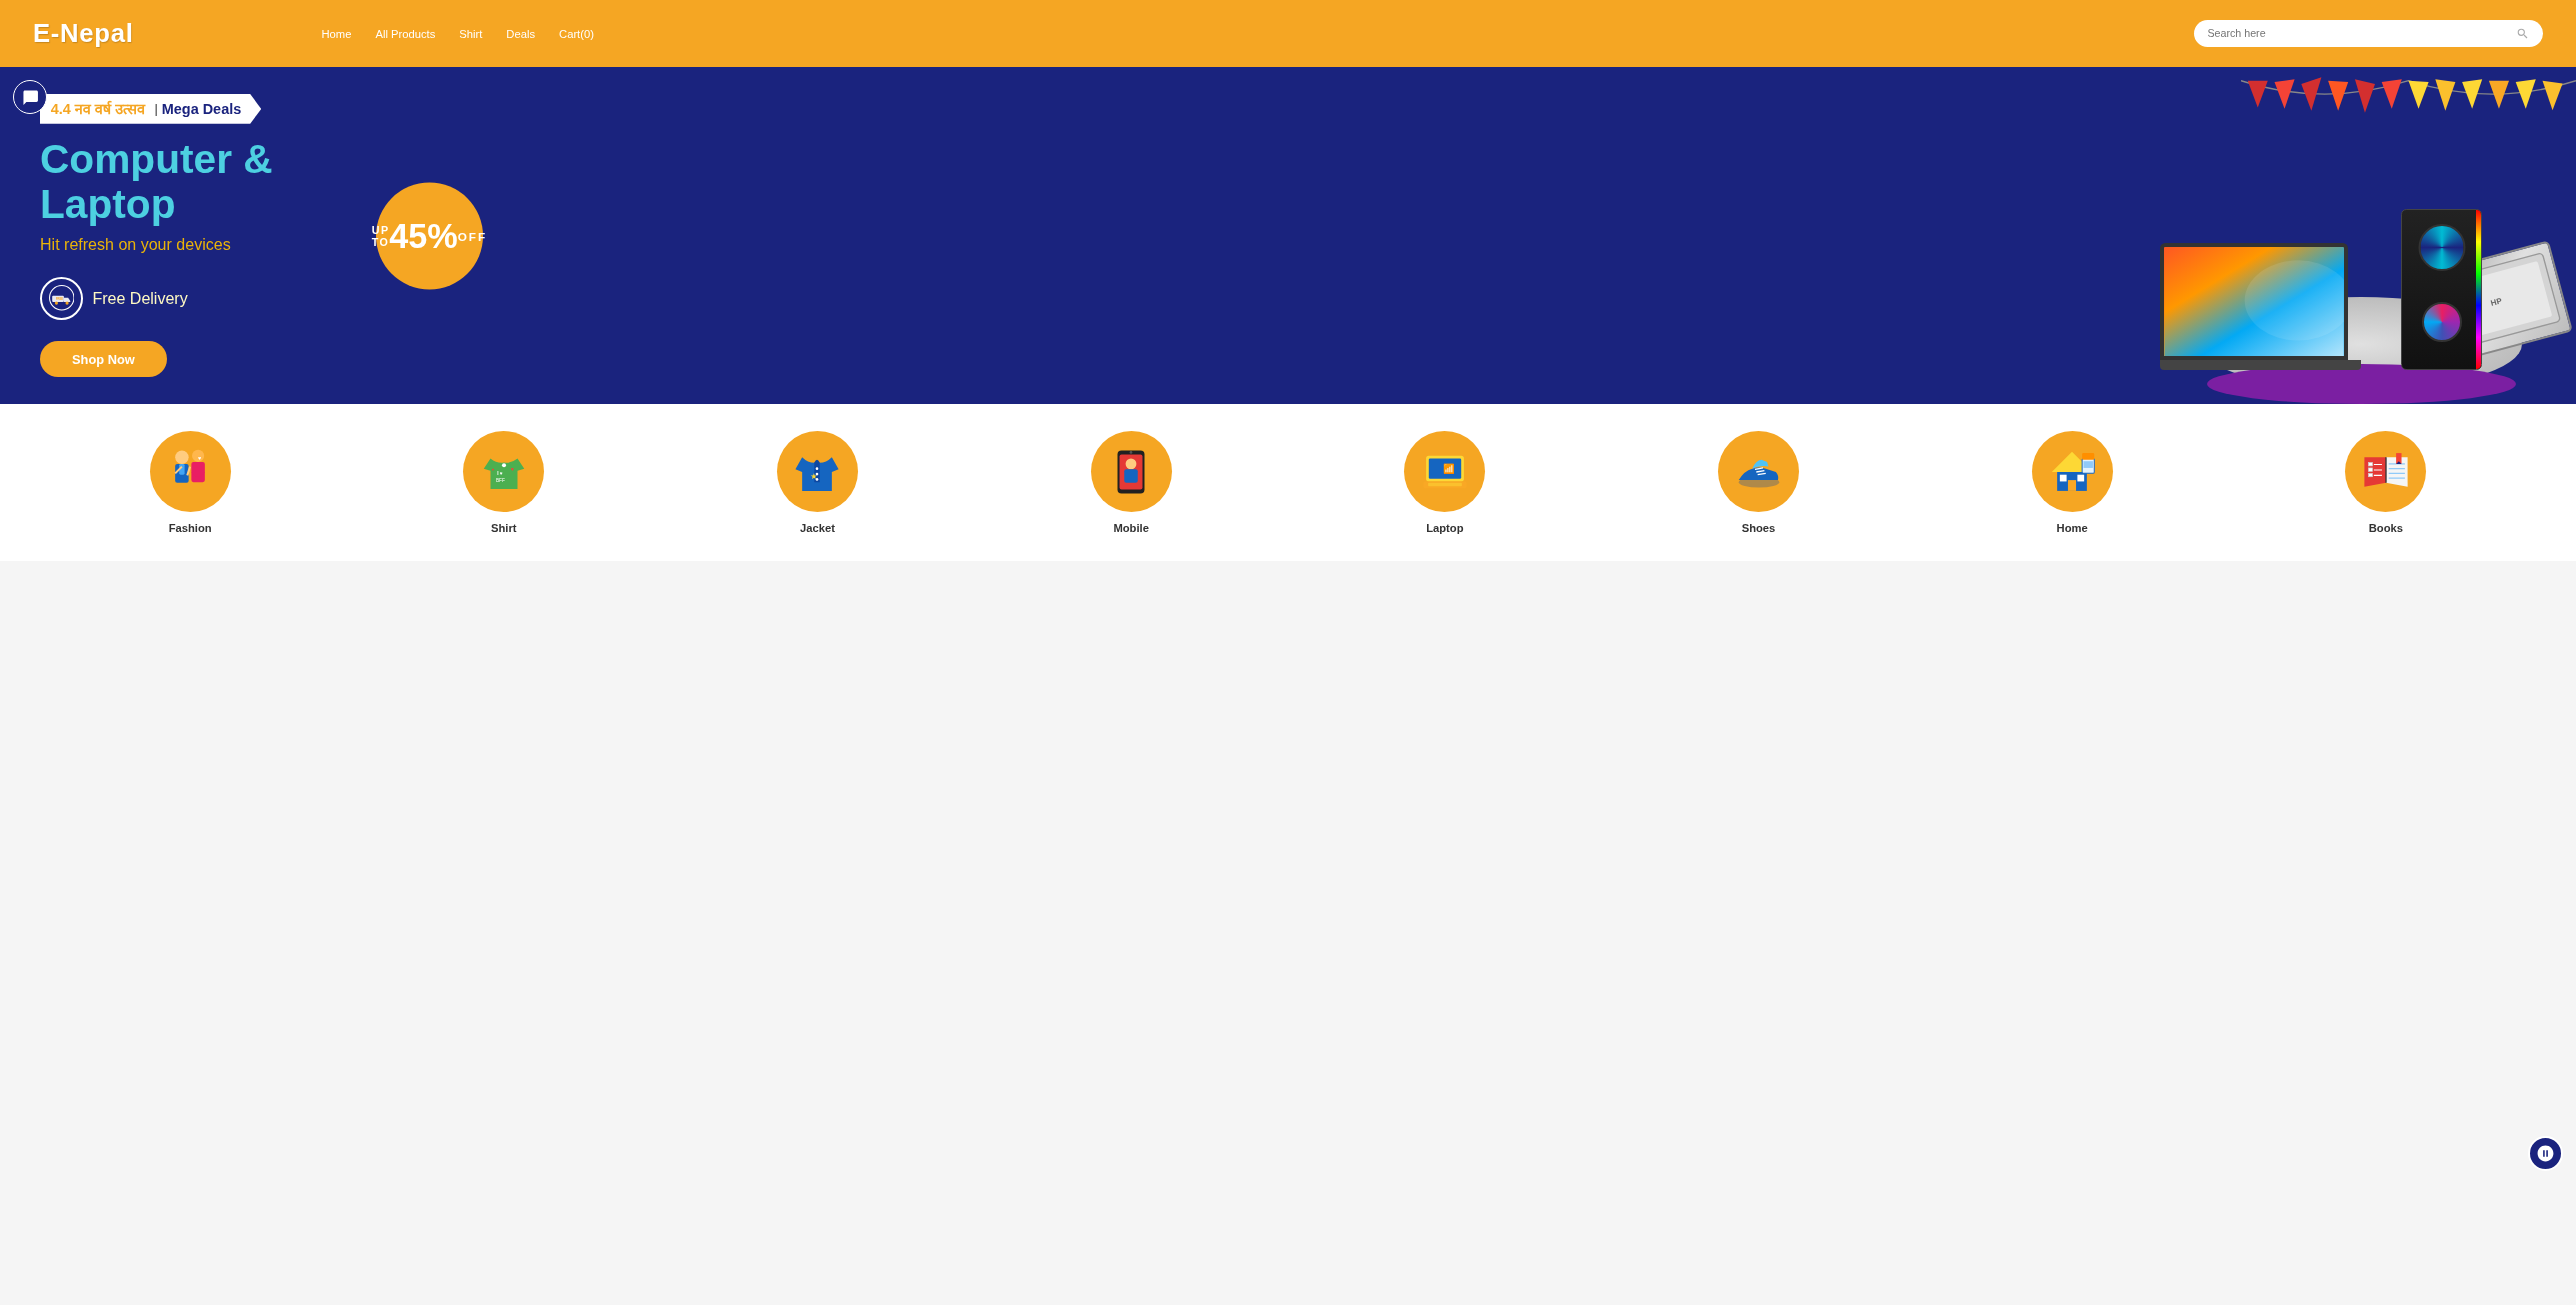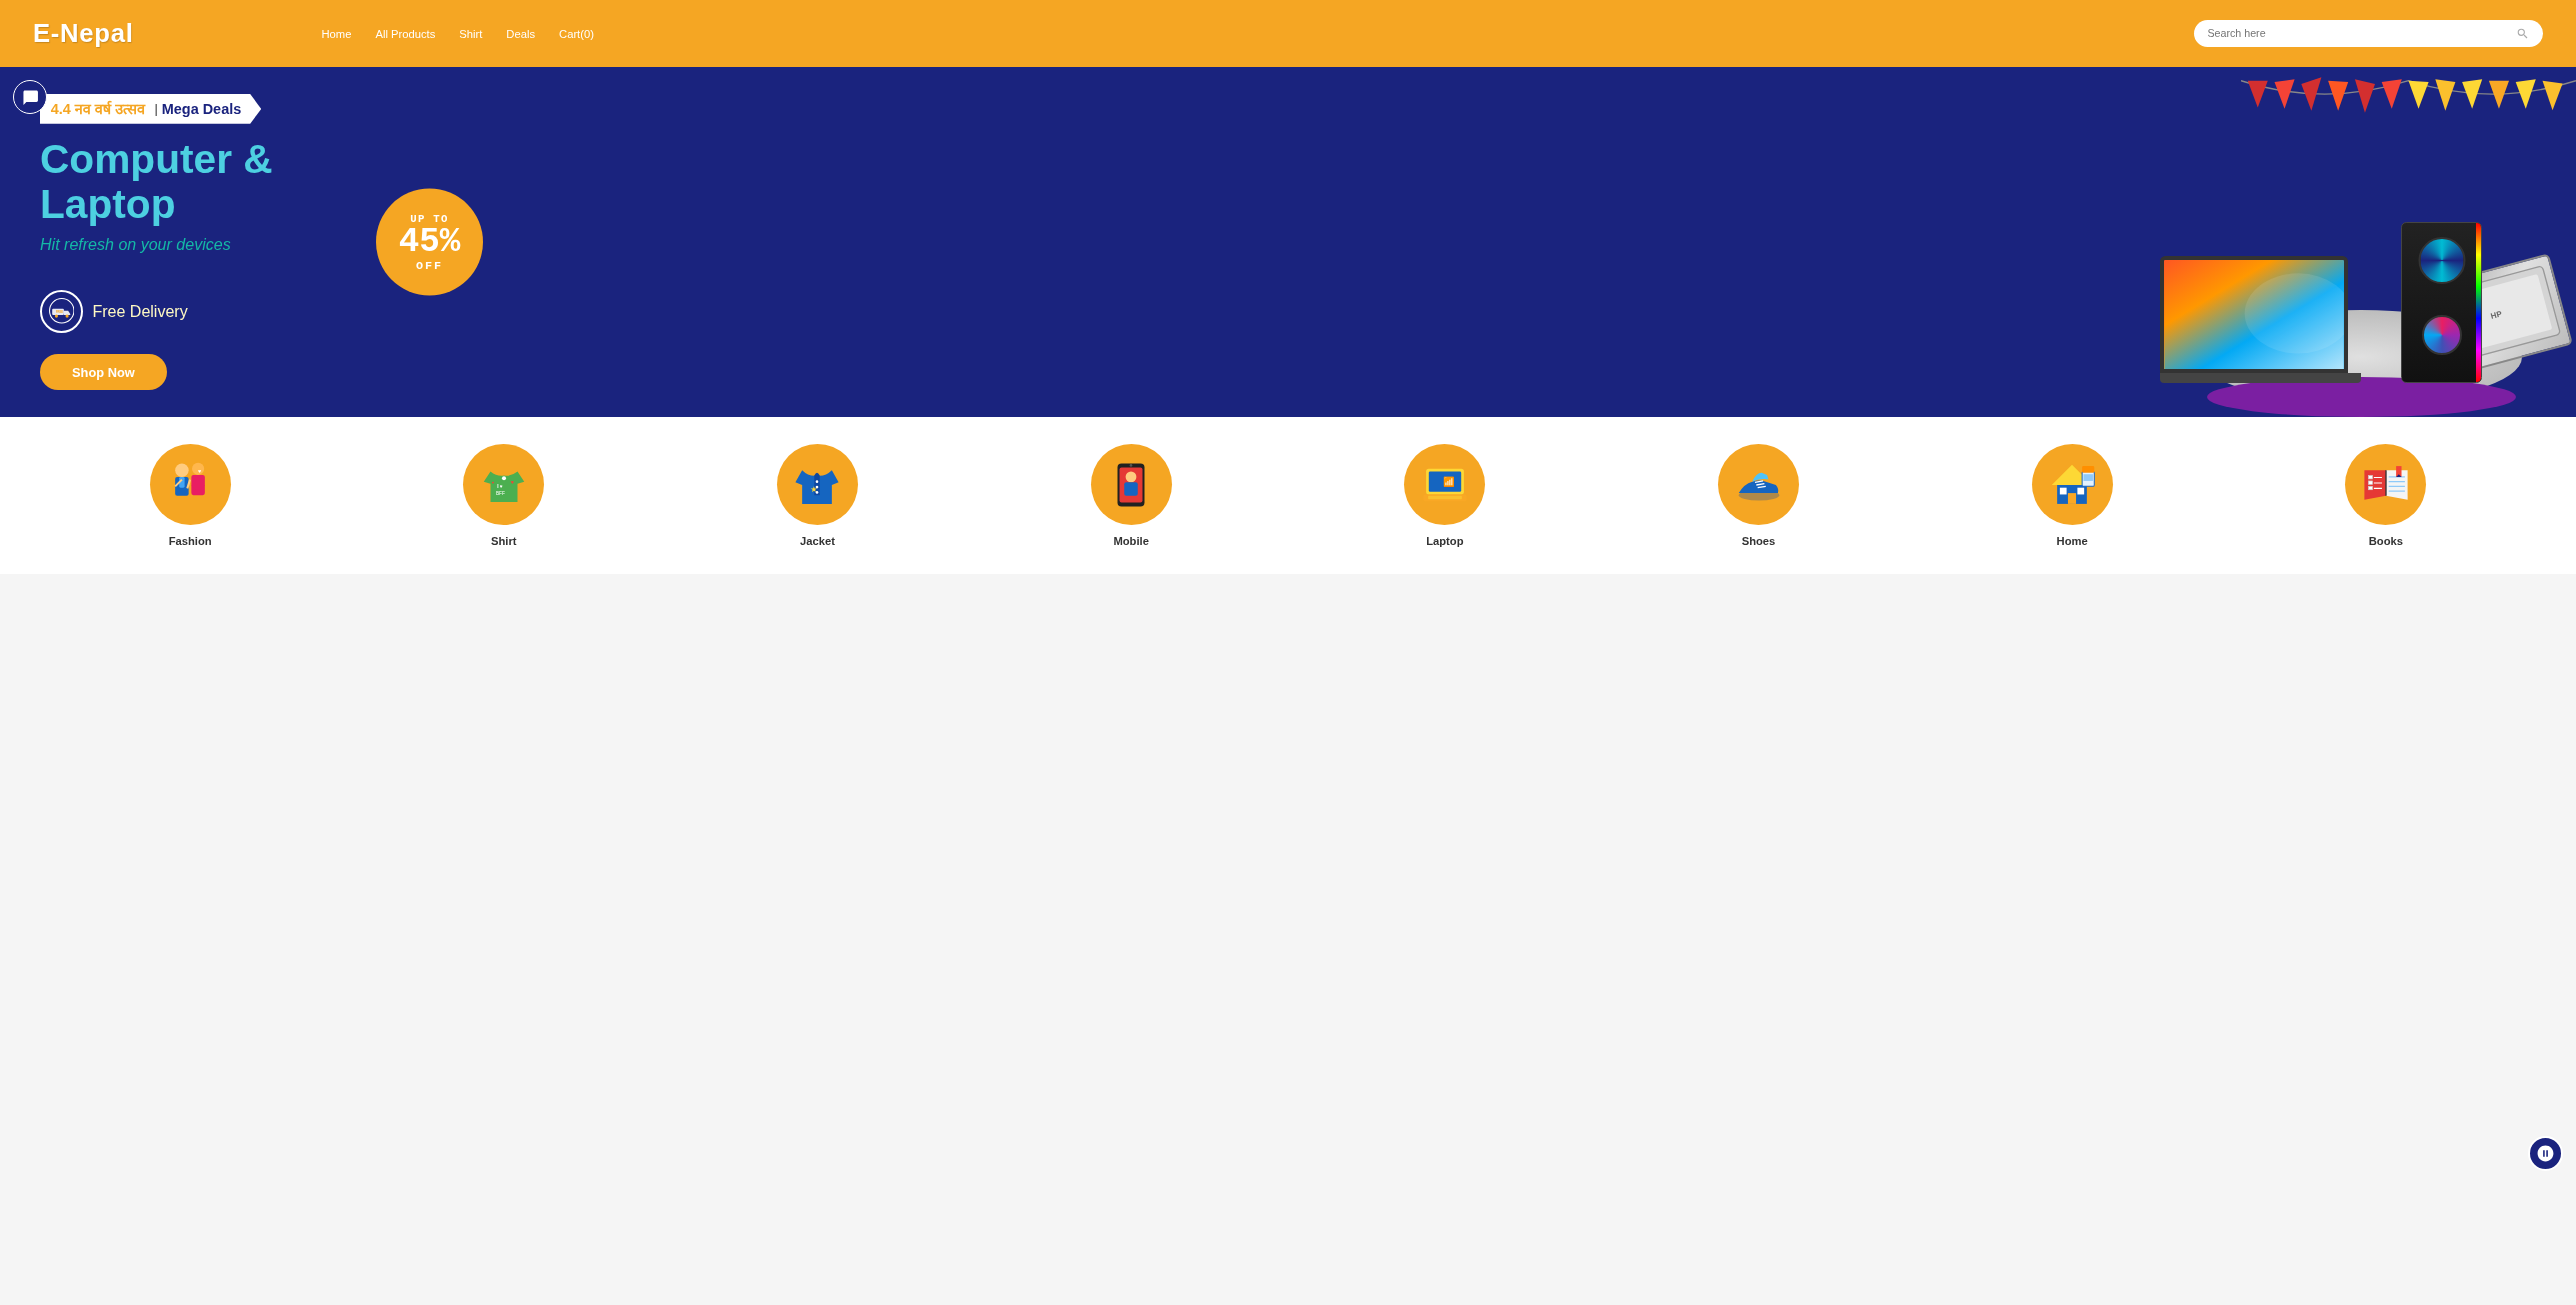--- a/index.html
+++ b/index.html
@@ -97,23 +97,22 @@
     }
     .hero-title {
       font-size: 3.8rem;
       font-weight: 900;
       color: #4dd0e1;
       line-height: 1.1;
       margin-bottom: 8px;
     }
     .hero-subtitle {
       font-size: 1.5rem;
-      color: #14b8a6;
-      margin-bottom: 36px;
-      font-style: italic;
+      color: #eab308;
+      margin-bottom: 23px;
     }
     .free-delivery {
       display: flex;
       align-items: center;
       gap: 9.4px;
       margin-bottom: 21.5px;
     }
     .delivery-icon {
       width: 43px;
       height: 43px;
@@ -149,25 +148,24 @@
     .discount-circle {
       position: absolute;
       left: 376px;
       top: 50%;
       transform: translateY(-50%);
       width: 107px;
       height: 107px;
       border-radius: 50%;
       background: #F5A623;
       display: flex;
-      flex-direction: column;
+      flex-direction: row;
       align-items: center;
       justify-content: center;
       z-index: 3;
-      font-family: Liberation Mono, monospace;
     }
     .discount-up-to {
       color: white;
       font-size: 1rem;
       font-weight: bold;
       letter-spacing: 1.3px;
     }
     .discount-pct {
       color: white;
       font-size: 3.2rem;

